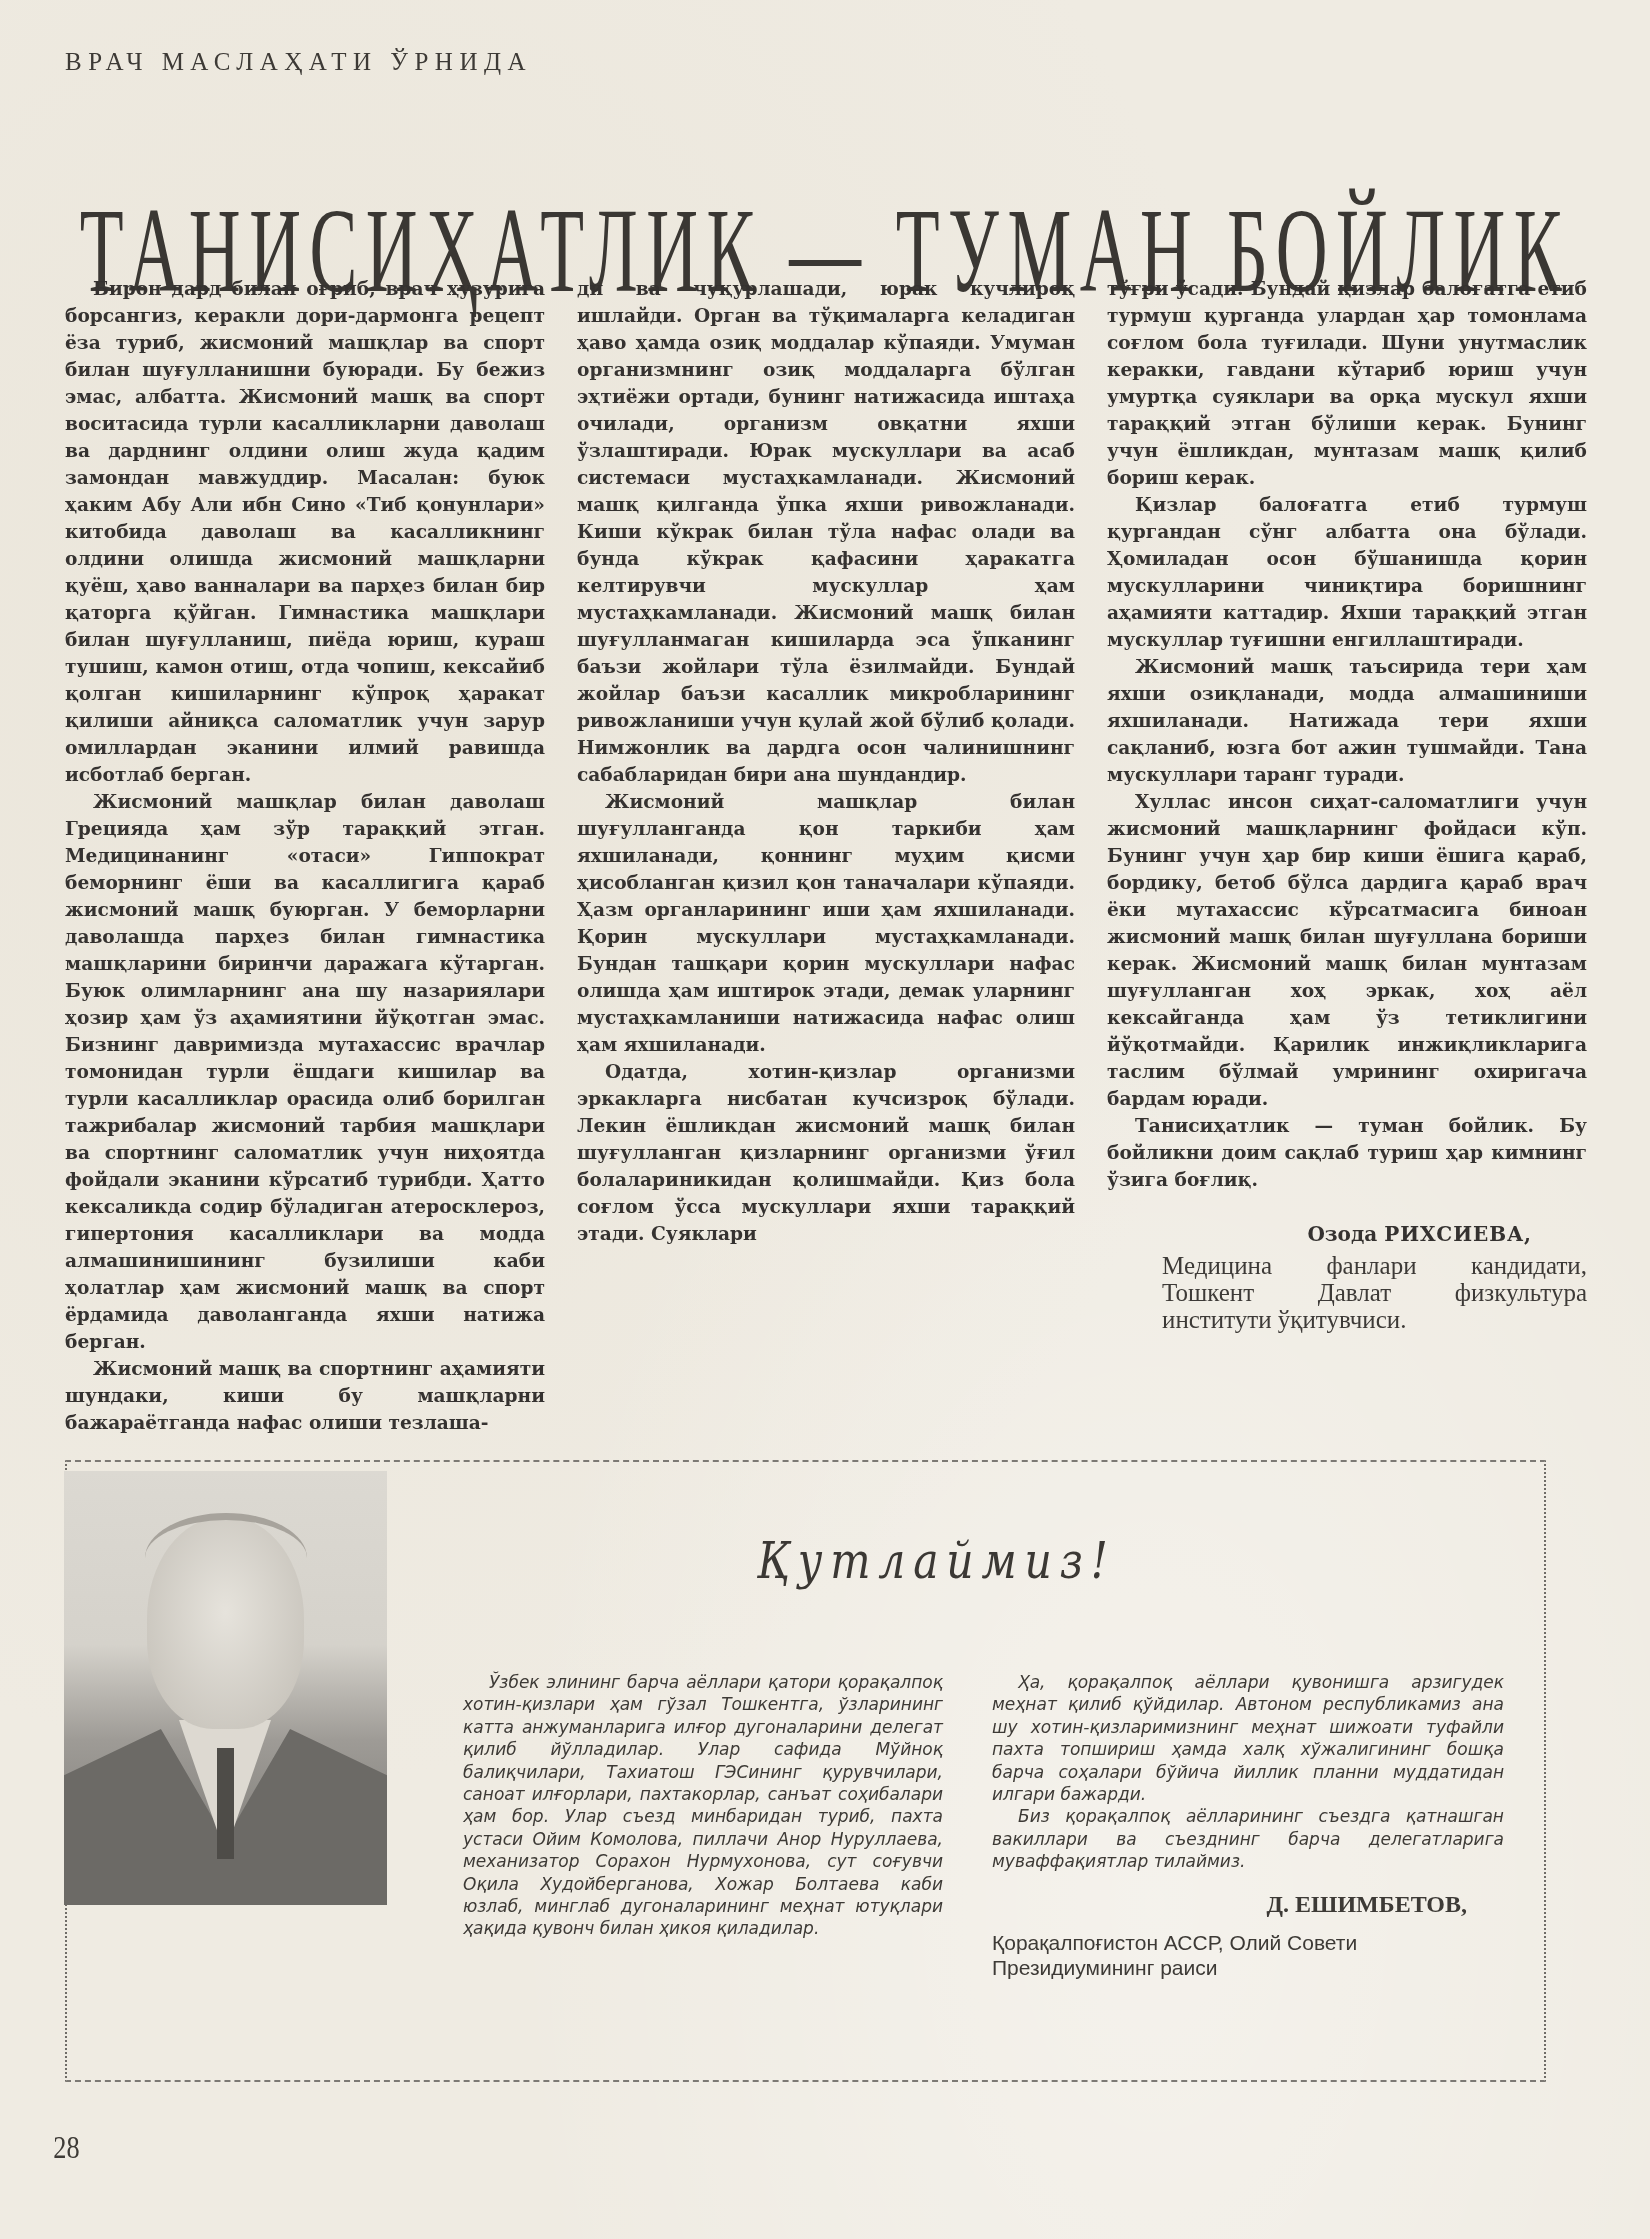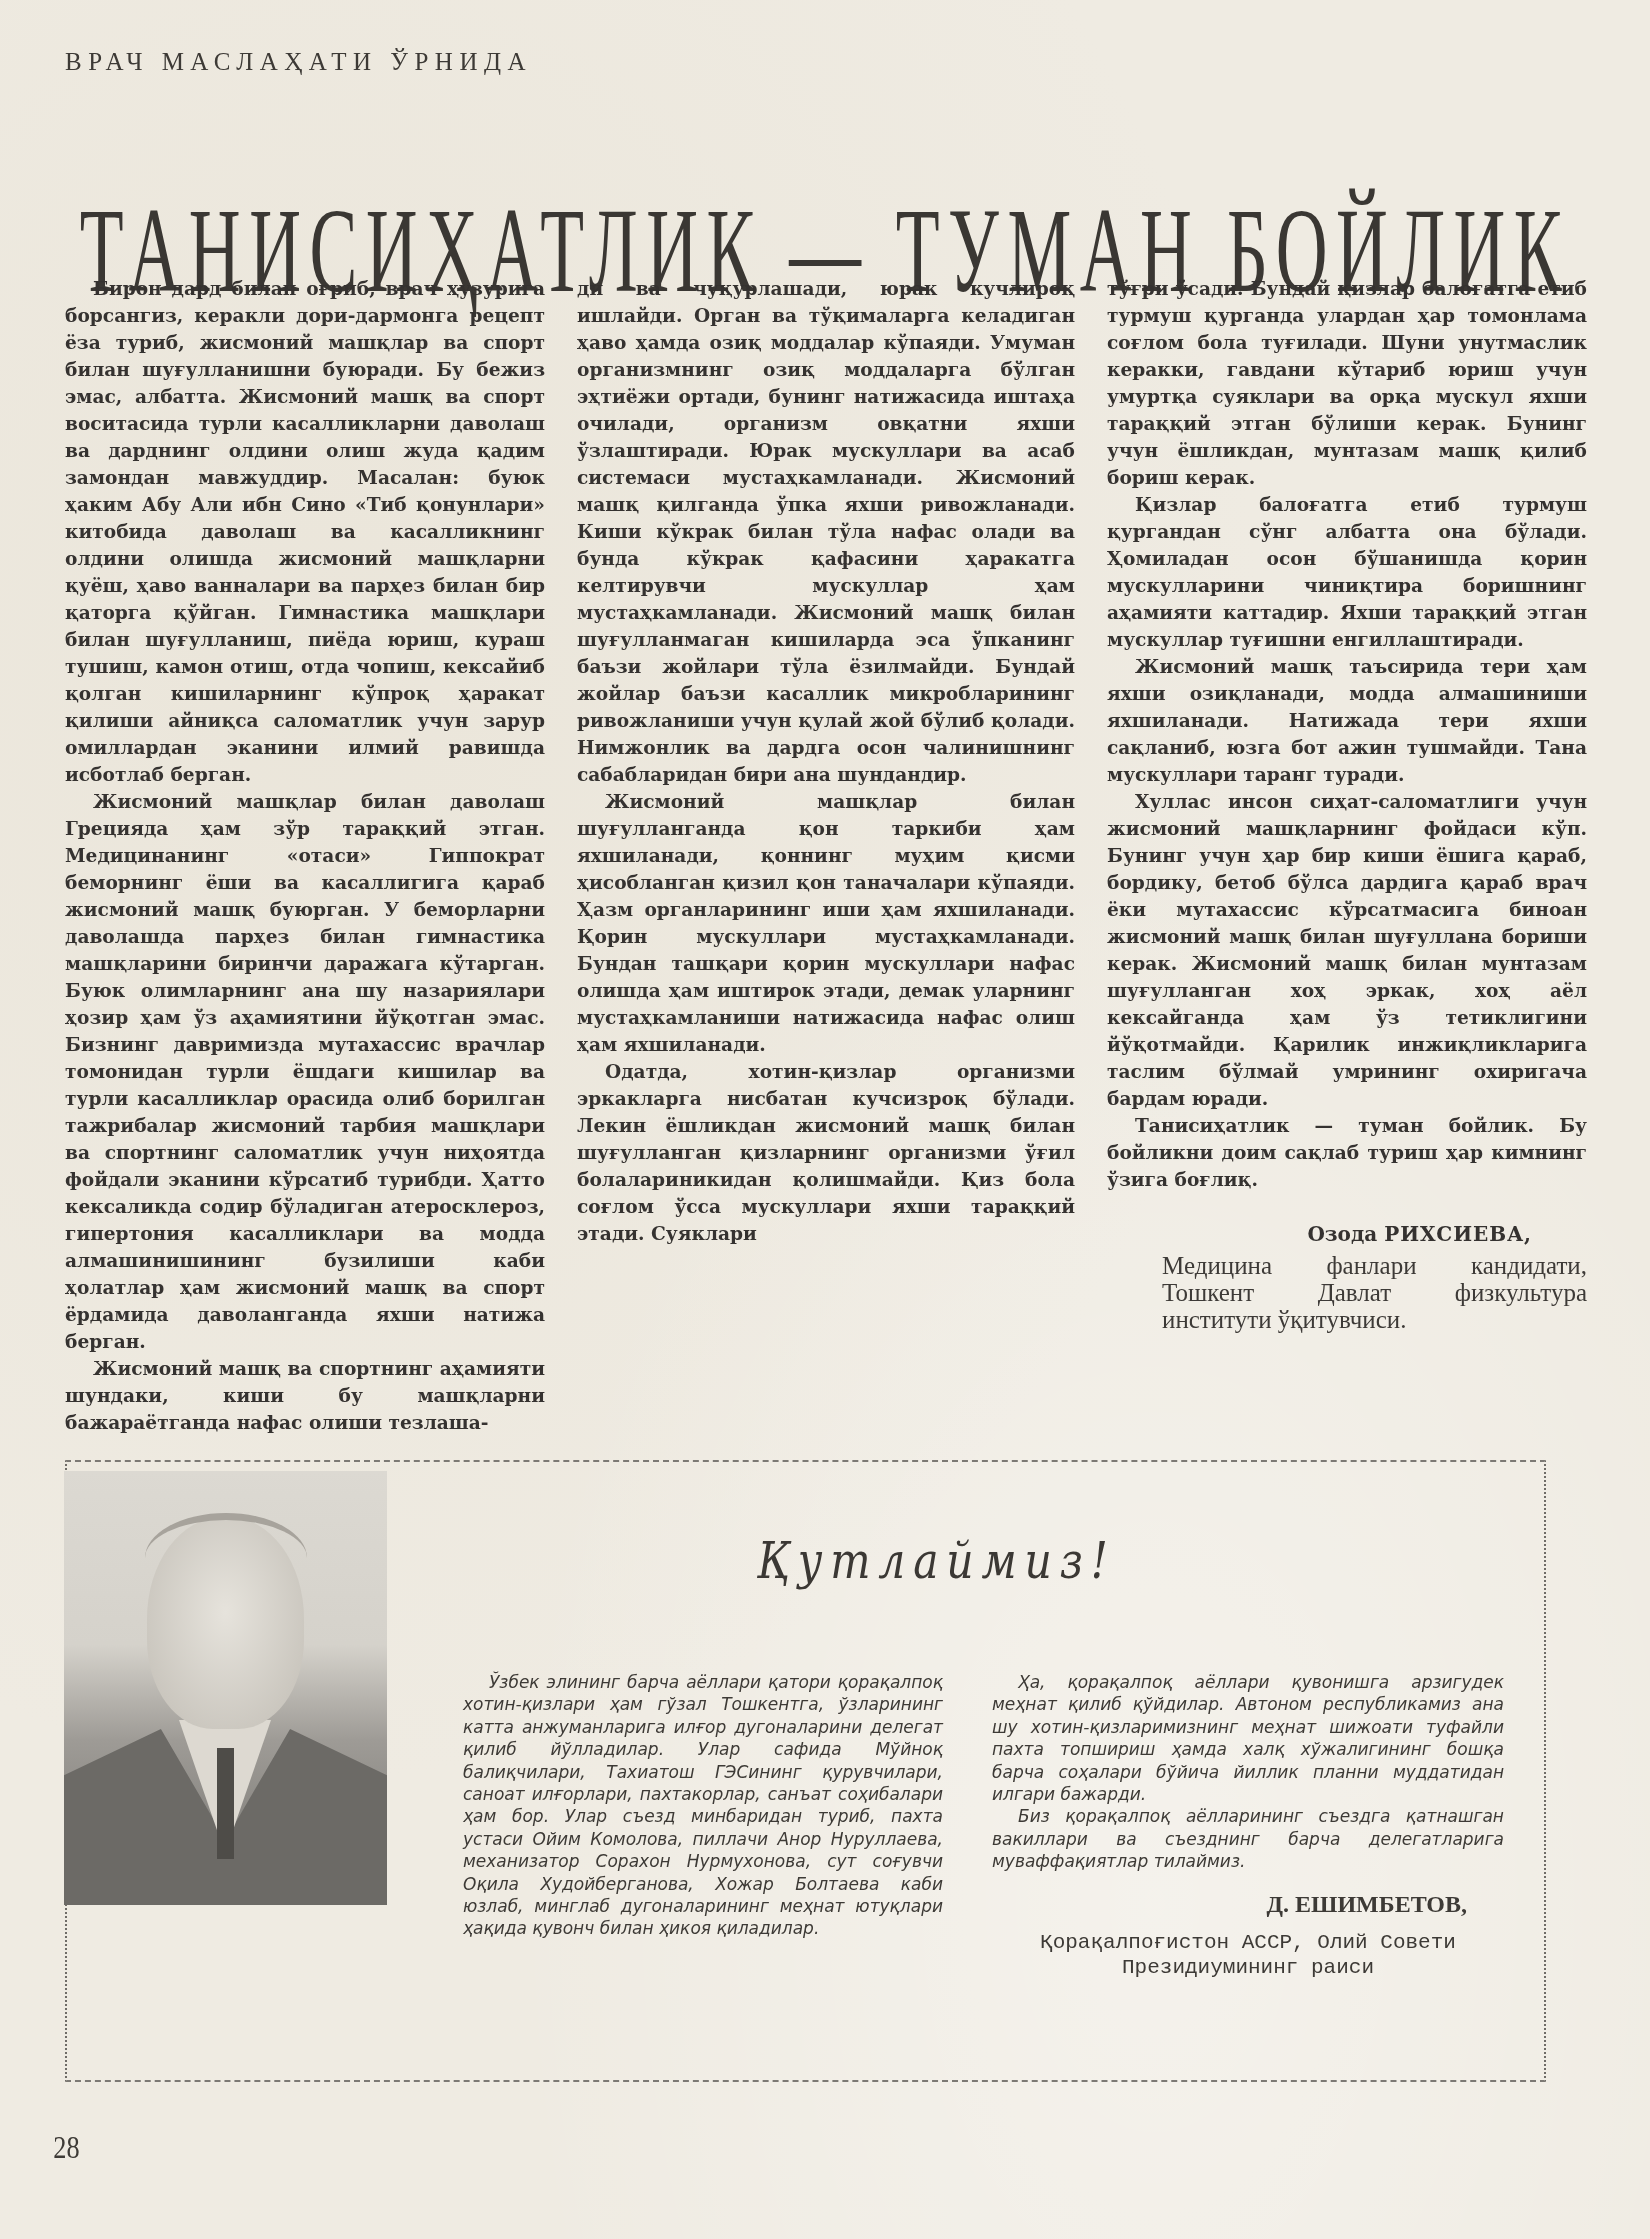--- a/index.html
+++ b/index.html
@@ -76,21 +76,21 @@
     transform: scaleX(0.85); transform-origin: left top;
   }
   .greet-col {
     position: absolute; font-family: "DejaVu Sans", sans-serif; font-style: italic;
     font-size: 17px; line-height: 22.4px; color: #3d3a36; text-align: justify; margin-top: 14px;
   }
   .greet-col p { margin: 0; text-indent: 26px; }
   .greet-left { left: 463px; top: 1657px; width: 480px; }
   .greet-right { left: 992px; top: 1657px; width: 512px; }
   .greet-sign { margin-top: 20px; text-align: right; padding-right: 37px; font-family: Liberation Serif, serif; font-style: normal; font-weight: bold; font-size: 24px; }
-  .greet-aff { margin-top: 14.8px; font-family: Liberation Mono, monospace; font-style: normal; font-size: 21px; line-height: 25px; text-align: center; }
+  .greet-aff { margin-top: 14.8px; font-family: Liberation Sans, sans-serif; font-style: normal; font-size: 21px; line-height: 25px; text-align: left; }
   .page-number { position: absolute; left: 51px; top: 2130px; font-family: "Liberation Serif", serif; font-size: 31px; color: #3e3b37; transform: scaleX(0.85); }
 </style>
 </head>
 <body>
 
 <div class="rubric">ВРАЧ МАСЛАҲАТИ ЎРНИДА</div>
 <h1 class="headline">ТАНИСИҲАТЛИК — ТУМАН БОЙЛИК</h1>
 
 <div class="columns">
   <div class="col">

